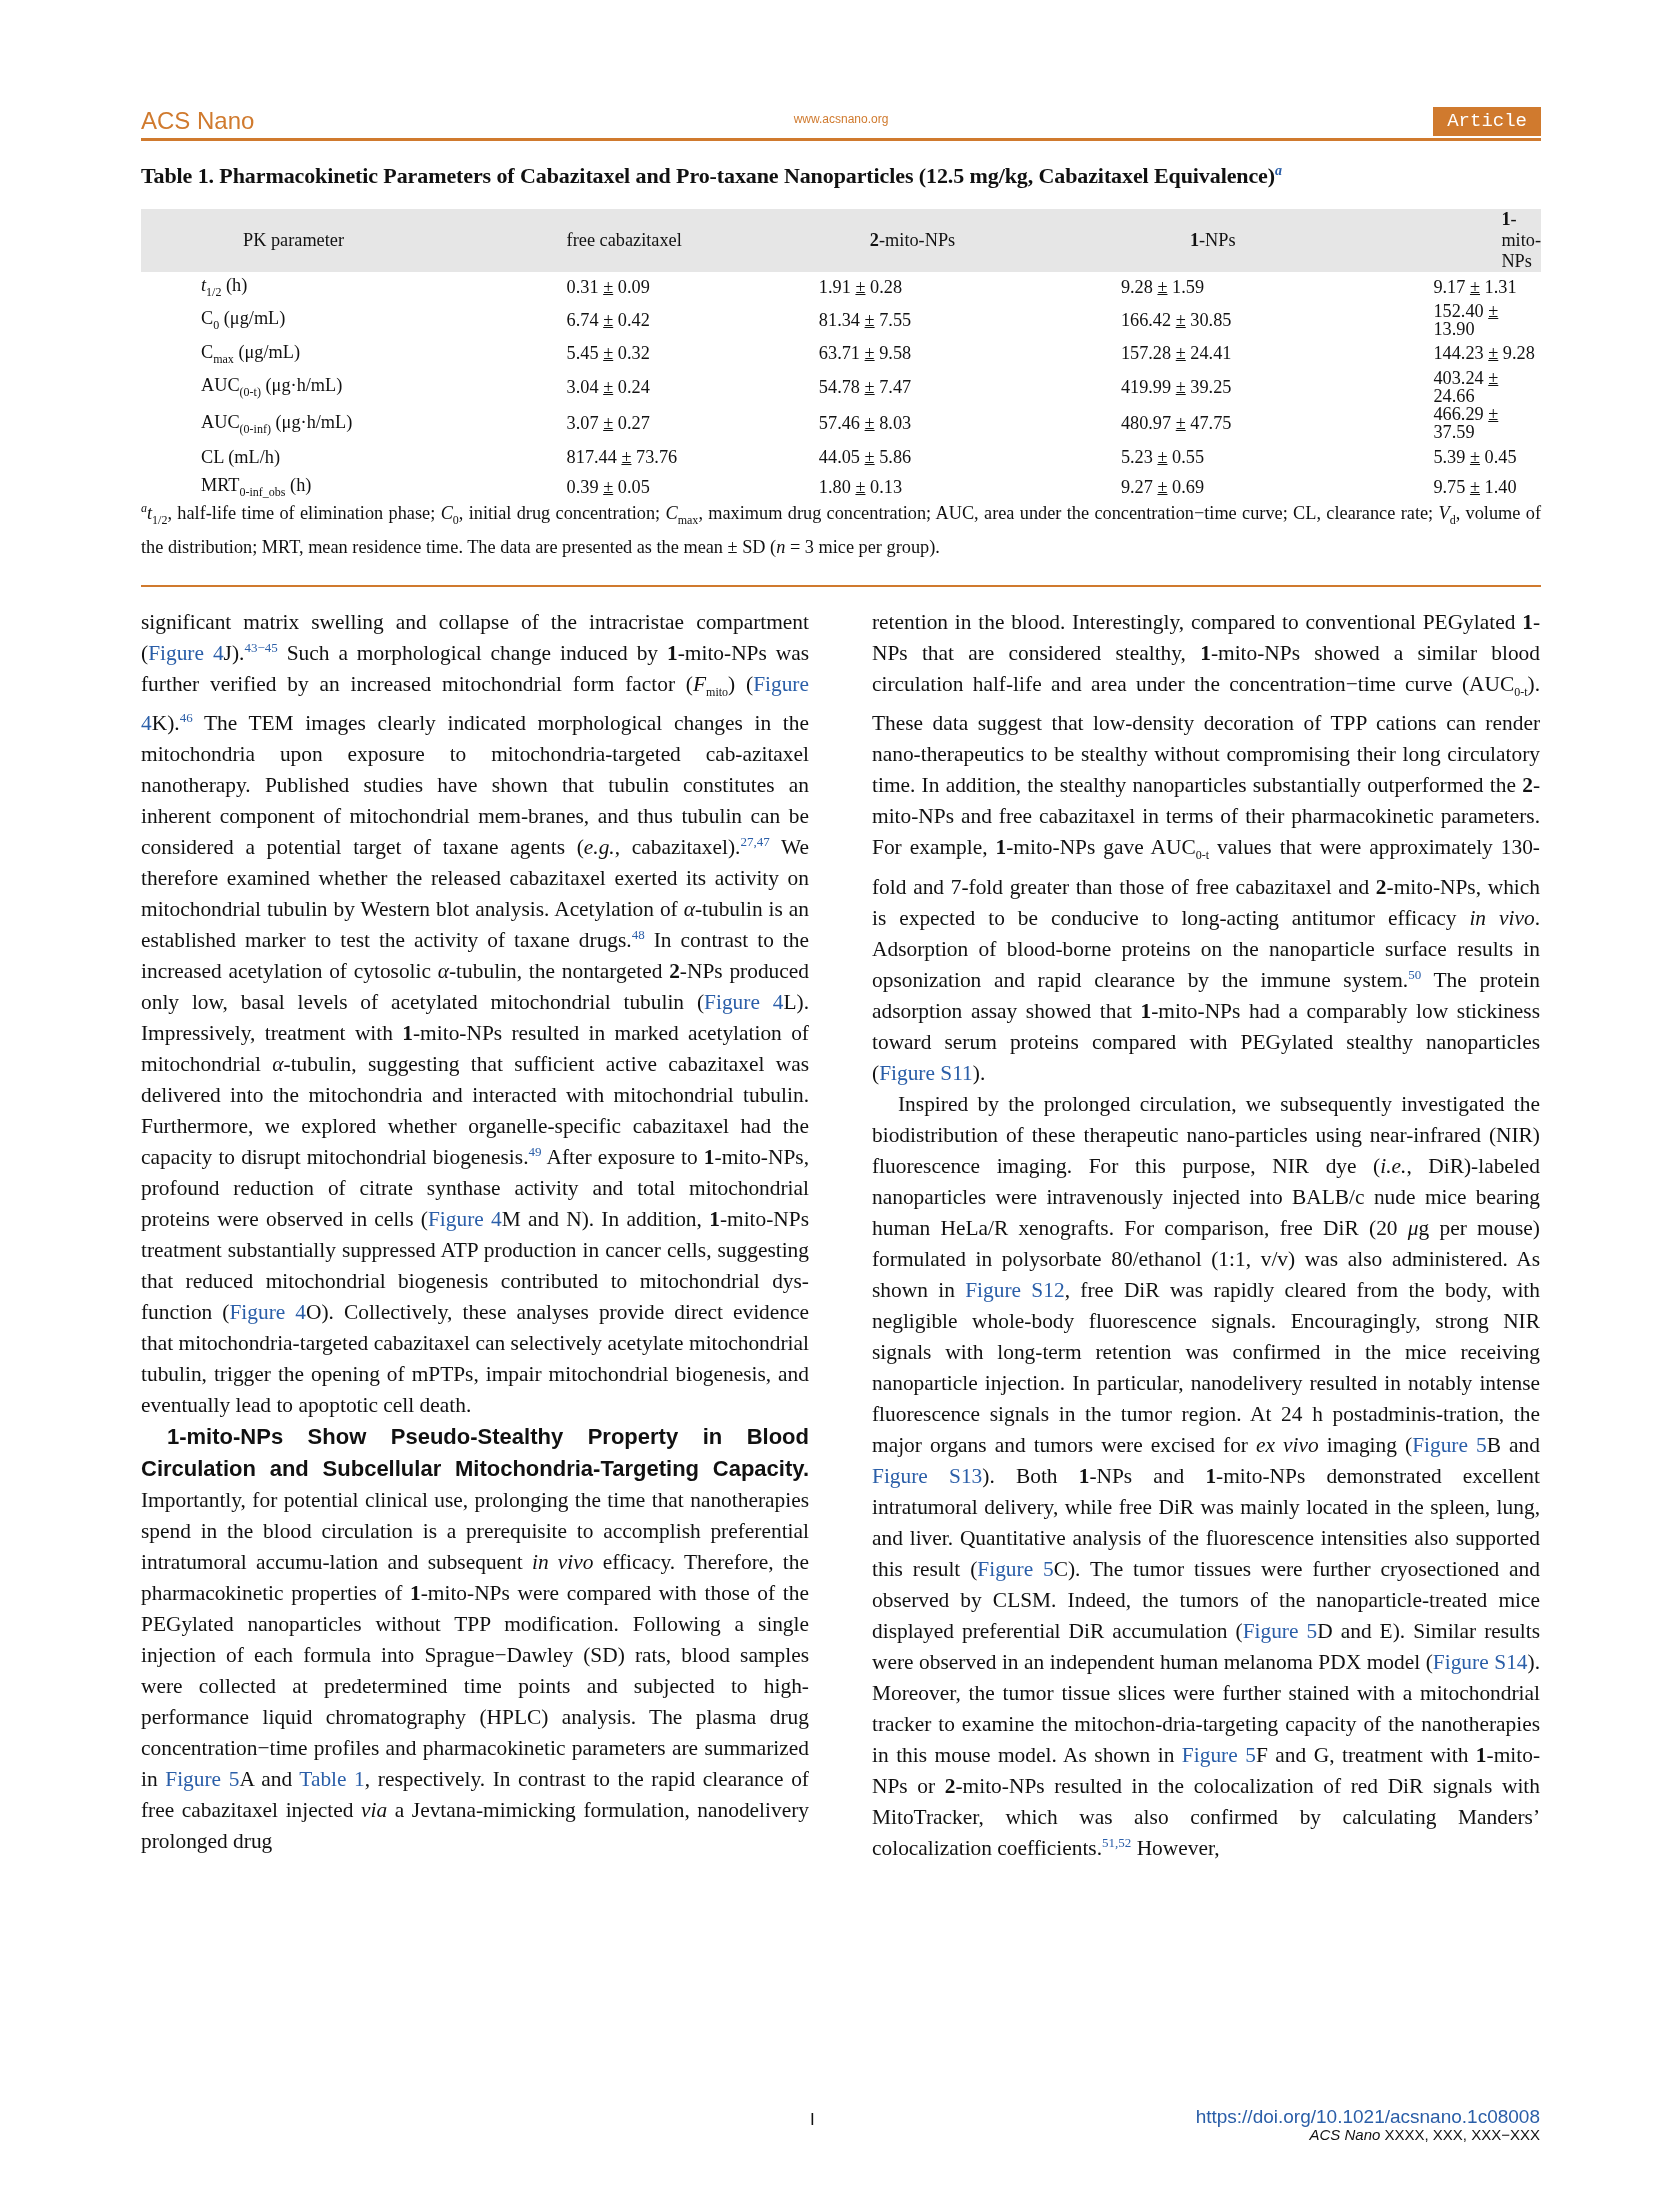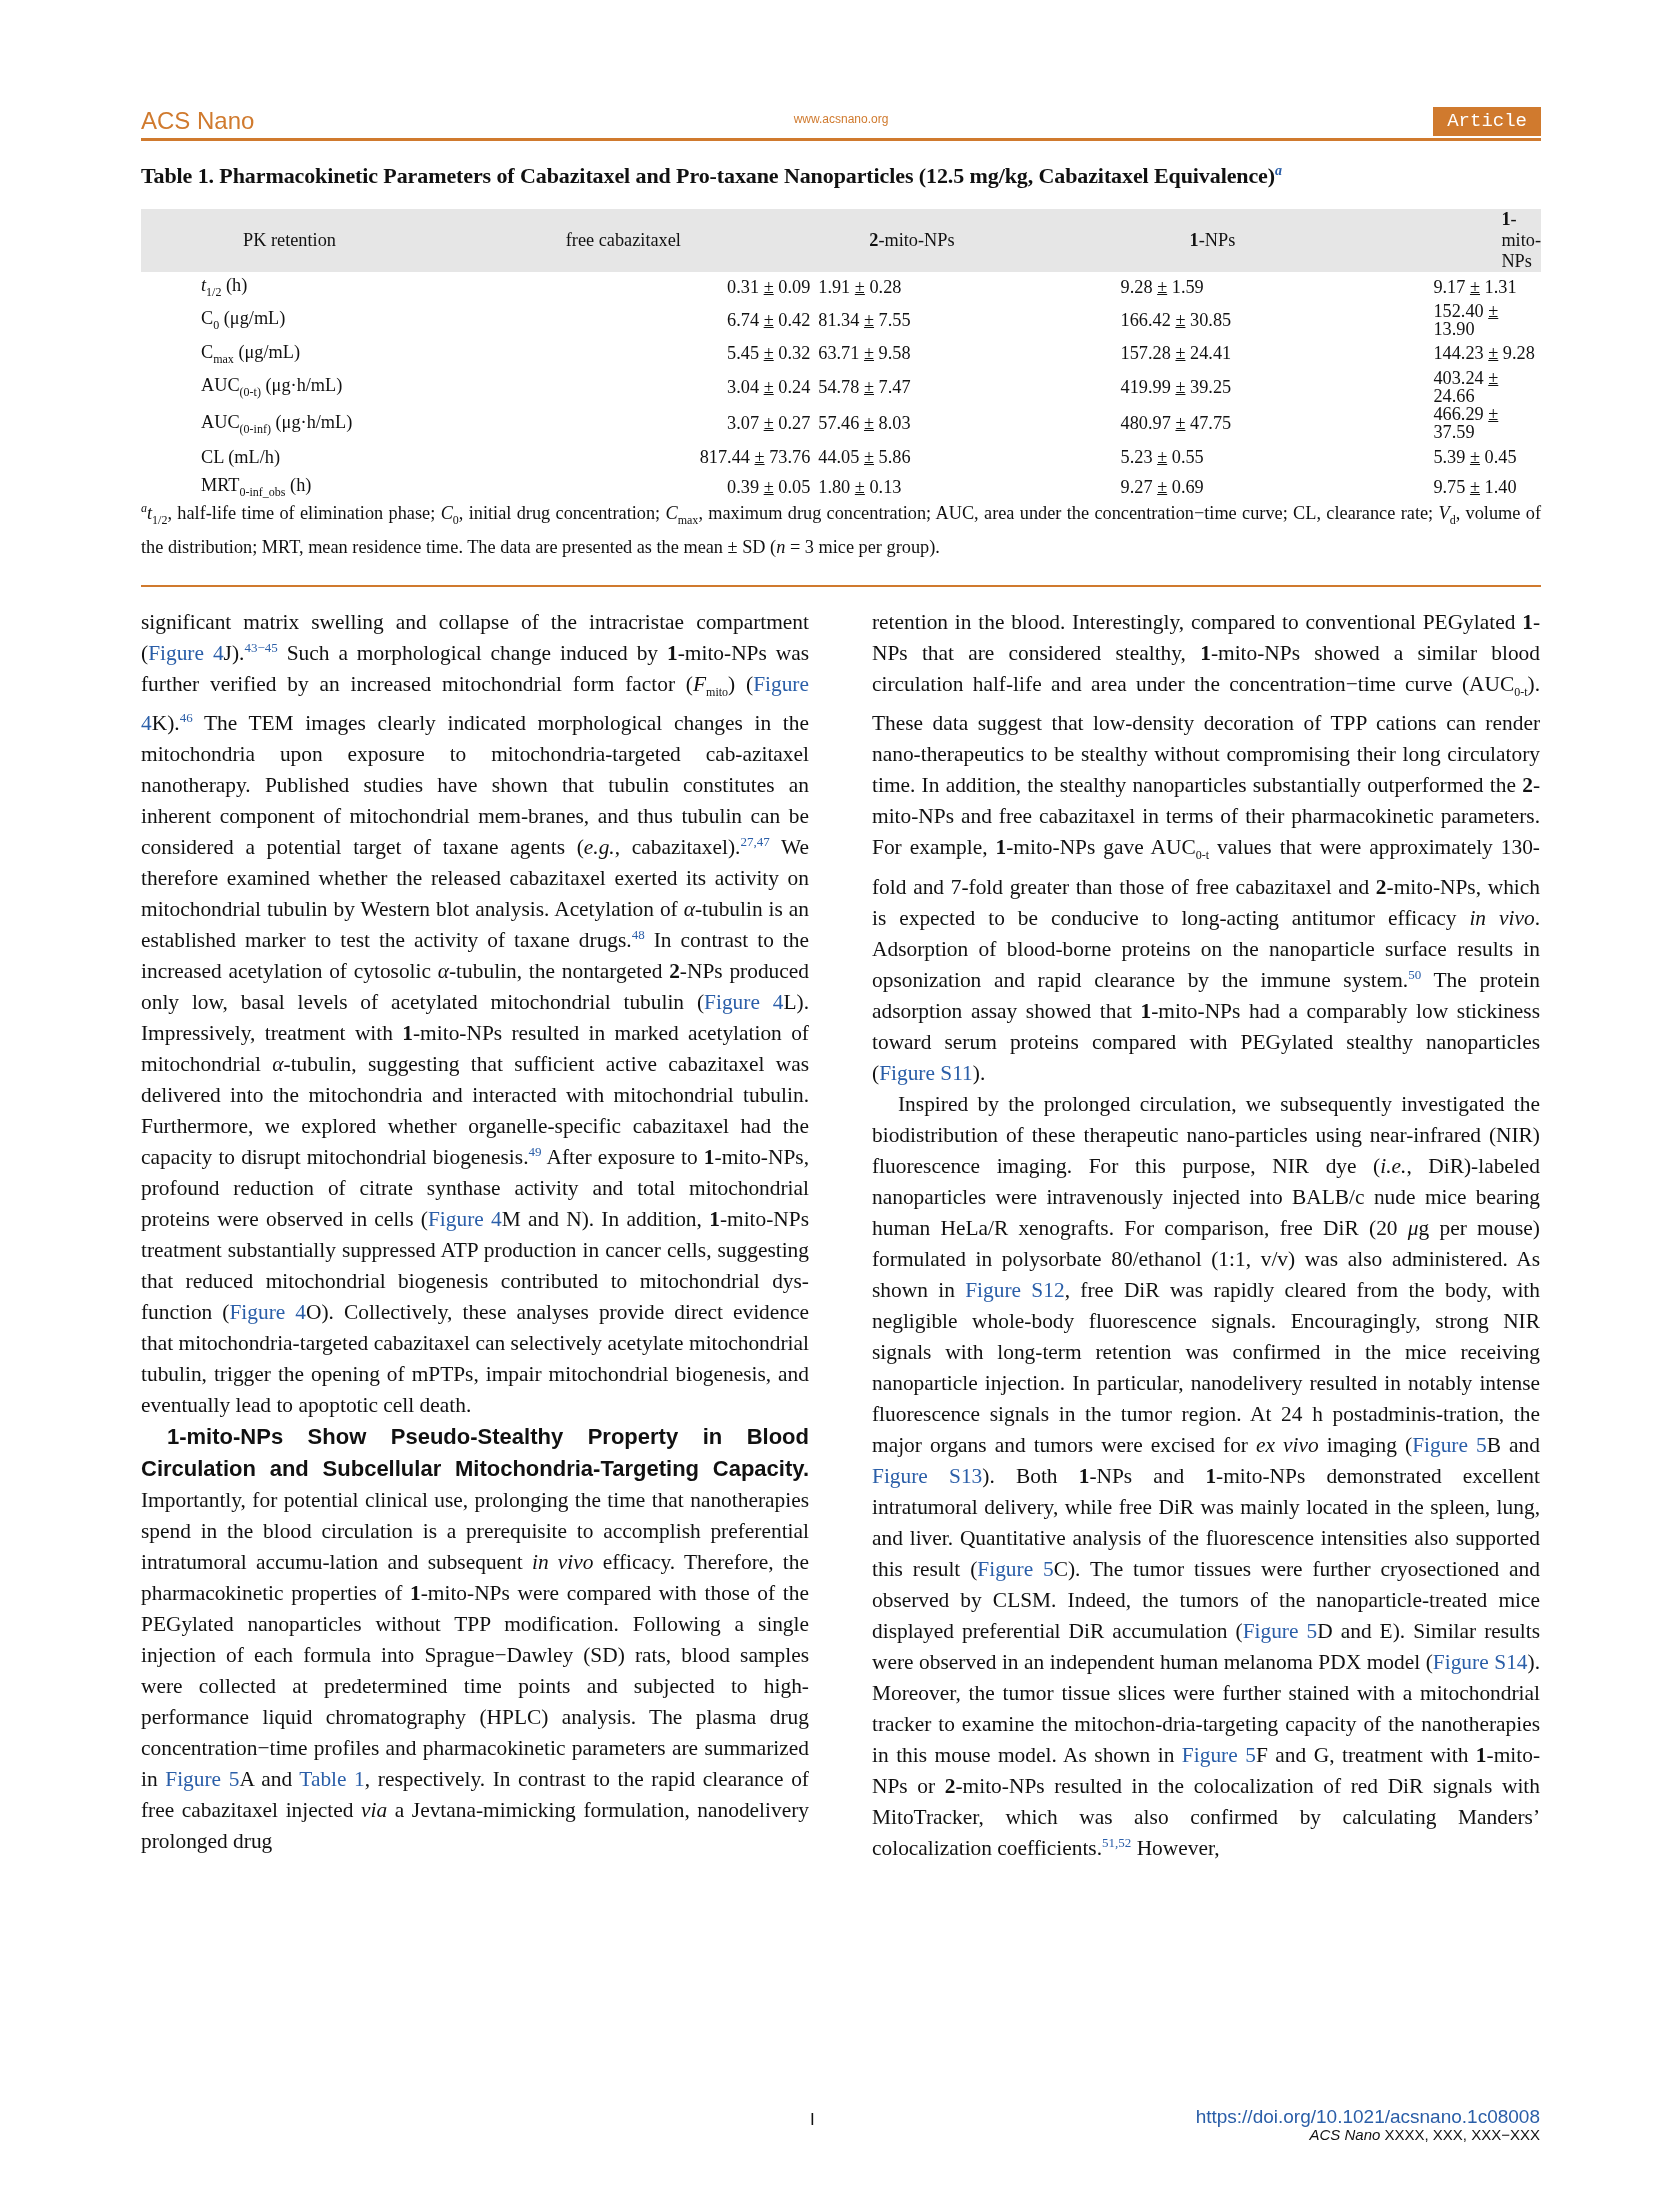--- a/index.html
+++ b/index.html
@@ -17,21 +17,21 @@
     .header-rule { position: absolute; left: 141px; top: 138px; width: 1400px; height: 3px; background: #d07a2e; }
 
     
     .table-title { position: absolute; left: 141px; top: 163px; width: 1400px; font-size: 22px; font-weight: bold; letter-spacing: -0.1px; }
     .table-title sup { color: #2a5ea8; font-style: italic; font-size: 14px; }
     table.pk { position: absolute; left: 141px; top: 209px; width: 1400px; border-collapse: collapse; font-size: 18.3px; }
     table.pk thead tr { background: #e6e6e6; }
     table.pk th { font-weight: normal; height: 35px; padding: 0; text-align: left; }
     table.pk td { height: 30px; padding: 0; line-height: 1; }
     .c0 { width: 368px; padding-left: 60px !important; }
-    .c1 { width: 273px; text-align: right; }
+    .c1 { width: 273px; }
     .c2 { width: 272px; }
     .c3 { width: 273px; }
     th.c0 { padding-left: 102px !important; }
     th.c1 { padding-left: 0; }
     th.c2 { padding-left: 59px !important; }
     th.c3 { padding-left: 83px !important; }
     th.c4 { padding-left: 75px !important; }
     td.c0 { padding-left: 60px !important; }
     td.c2 { padding-left: 8px !important; }
     td.c3 { padding-left: 14px !important; }
@@ -64,21 +64,21 @@
   <span class="site">www.acsnano.org</span>
   <span class="badge">Article</span>
 </div>
 <div class="header-rule"></div>
 
 <div class="table-title"><span>Table 1. Pharmacokinetic Parameters of Cabazitaxel and Pro-taxane Nanoparticles (12.5 mg/kg, Cabazitaxel Equivalence)</span><sup>a</sup></div>
 
 <table class="pk">
   <thead>
     <tr id="pk-head">
-        <th class="c0">PK retention</th>
+        <th class="c0">PK parameter</th>
         <th class="c1">free cabazitaxel</th>
         <th class="c2"><b>2</b>-mito-NPs</th>
         <th class="c3"><b>1</b>-NPs</th>
         <th class="c4"><b>1</b>-mito-NPs</th>
       </tr>
   </thead>
   <tbody id="pk-body">
       <tr>
         <td class="c0"><i>t</i><sub>1/2</sub> (h)</td>
         <td class="c1">0.31 <span class="pm-u">±</span> 0.09</td>

